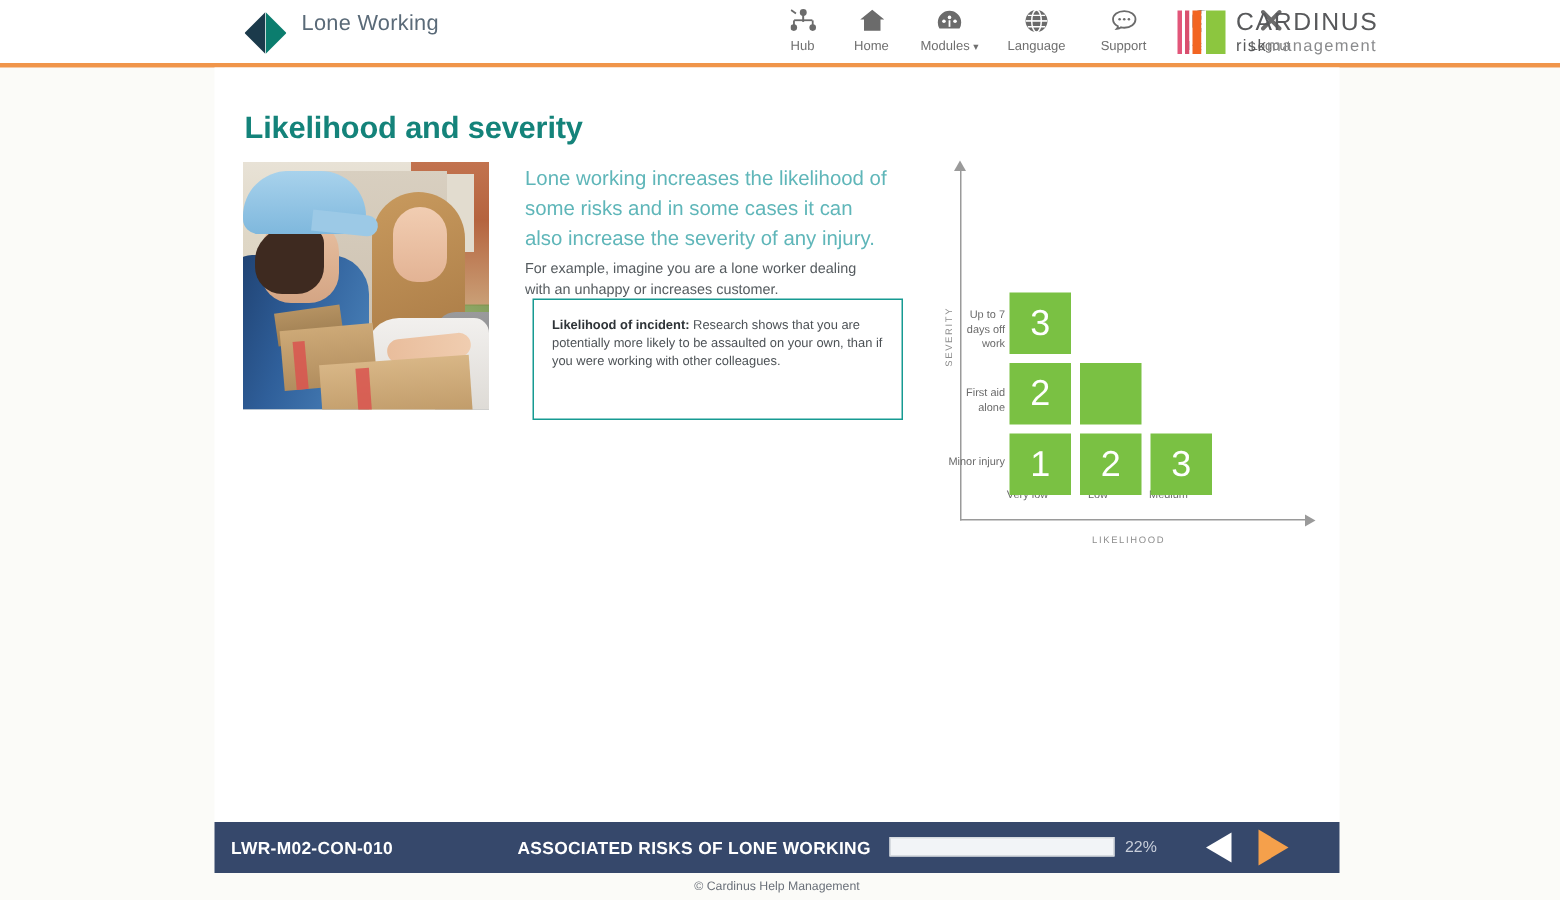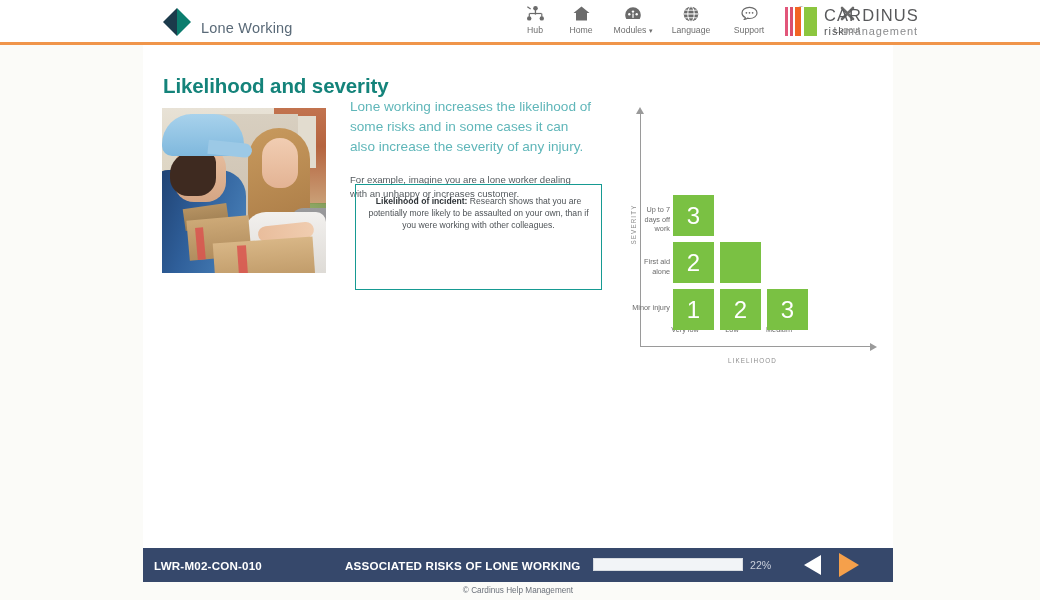--- a/index.html
+++ b/index.html
@@ -9,21 +9,21 @@
     font-family: "Liberation Sans", sans-serif;
     overflow: hidden;
   }
   .app { position: relative; width: 1040px; height: 600px; background: #fbfbf8; }
 
   
   .topbar {
     position: absolute; left: 0; top: 0; width: 1040px; height: 45px;
     background: #ffffff; border-bottom: 3px solid #f0954a;
   }
-  .brand { position: absolute; left: 163px; top: 8px; display: flex; align-items: flex-end; gap: 10px; }
+  .brand { position: absolute; left: 163px; top: 8px; display: flex; align-items: flex-start; gap: 10px; }
   .brand-diamond { width: 28px; height: 28px; position: relative; }
   .brand-diamond .dl, .brand-diamond .dr { position: absolute; top: 0; width: 14px; height: 28px; }
   .brand-diamond .dl { left: 0; background: #1b3a4b; clip-path: polygon(100% 0, 100% 100%, 0 50%); }
   .brand-diamond .dr { left: 14px; background: #0b7d6e; clip-path: polygon(0 0, 0 100%, 100% 50%); }
   .brand-title { font-size: 14.5px; color: #5a6a78; letter-spacing: .2px; }
 
   
   .nav { position: absolute; left: 512px; top: 5px; display: flex; align-items: flex-start; gap: 0; }
   .nav-item {
     width: 46px; display: flex; flex-direction: column; align-items: center; gap: 3px;
@@ -91,32 +91,32 @@
      background: linear-gradient(180deg,#cda977,#b18d5e); transform: rotate(-5deg); }
   .photo .box1 .tape { position: absolute; left: 8px; top: 8px; width: 8px; height: 32px; background: #d9534f; opacity:.85; }
   .photo .box2 { position: absolute; left: 52px; top: 132px; width: 100px; height: 40px;
      background: linear-gradient(180deg,#d8b686,#bf9a68); transform: rotate(-4deg); }
   .photo .box2 .tape { position: absolute; left: 24px; top: 4px; width: 9px; height: 36px; background: #d9534f; opacity:.85; }
   .photo .box3 { position: absolute; left: 22px; top: 98px; width: 44px; height: 22px;
      background: linear-gradient(180deg,#b59262,#9c7c50); transform: rotate(-8deg); }
 
   
   .intro {
-    position: absolute; left: 207px; top: 52px; width: 246px;
+    position: absolute; left: 207px; top: 64px; width: 246px;
     font-size: 13.6px; line-height: 20px; color: #5fb6b9;
   }
   .subtext {
     position: absolute; left: 207px; top: 128px; width: 240px;
     font-size: 9.6px; line-height: 13.5px; color: #555b5f;
   }
 
   
   .callout {
-    position: absolute; left: 212px; top: 139px; width: 247px; height: 106px;
-    border: 1.6px solid #169a92; padding: 10px 12px 0 12px; text-align: center;
+    position: absolute; left: 212px; top: 154px; width: 247px; height: 81px;
+    border: 1.6px solid #169a92; padding: 10px 12px 0 12px;
   }
   .callout p { font-size: 8.6px; line-height: 12.2px; color: #4d5256; margin-bottom: 8px; }
   .callout p b { color: #2f3438; font-weight: bold; }
 
   
   .chart { position: absolute; left: 487px; top: 62px; width: 250px; height: 250px; }
   .axis-line { position: absolute; background: #9a9a9a; }
   .y-axis { left: 10px; top: 5px; width: 1px; height: 235px; }
   .x-axis { left: 10px; top: 239px; width: 232px; height: 1px; }
   .y-arrow { position: absolute; left: 6px; top: 0px; width: 0; height: 0;

